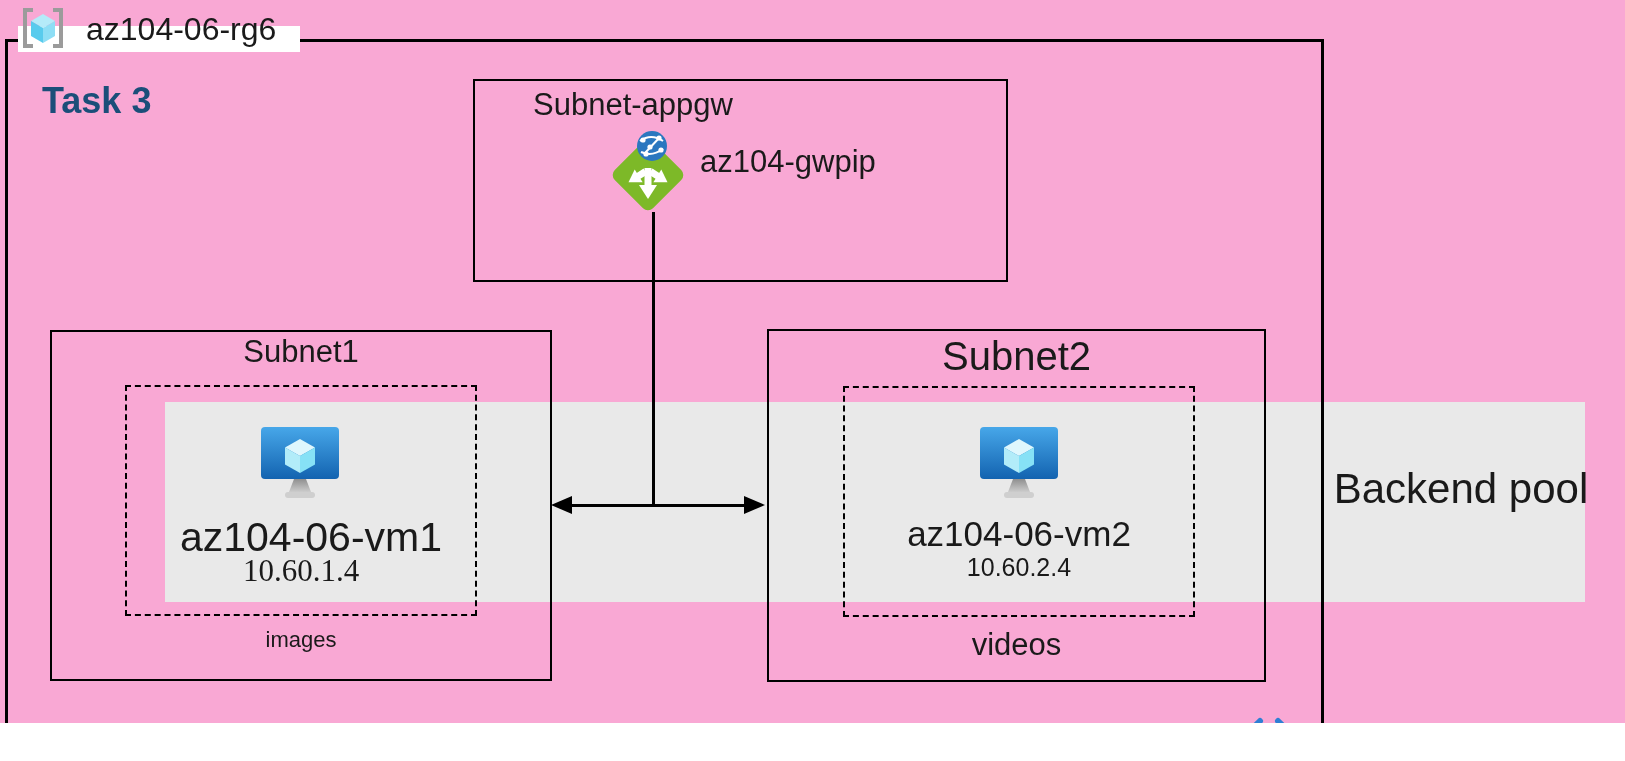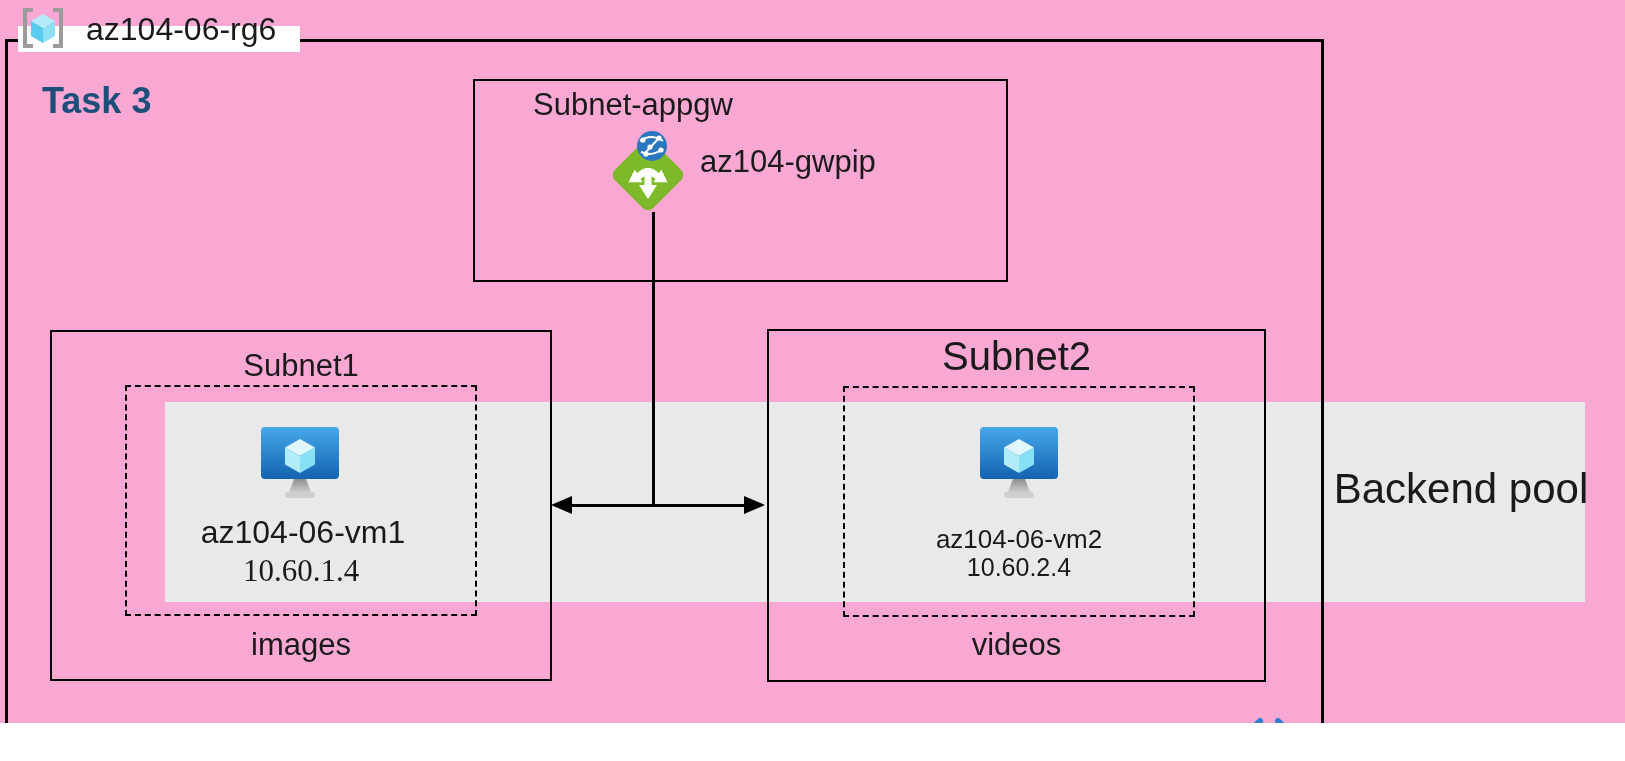--- a/index.html
+++ b/index.html
@@ -21,27 +21,27 @@
   .subnet2-dashed{left:843px;top:386px;width:352px;height:231px;}
   
   .rg-mask{left:18px;top:26px;width:282px;height:26px;background:#fff;z-index:2;}
   
   .t{z-index:4;white-space:nowrap;}
   .rg-title{left:86px;top:11px;font-size:32px;}
   .task{left:42px;top:80px;font-size:36px;font-weight:bold;color:#1b4e79;}
   .appgw-title{left:490px;top:87px;font-size:31px;margin-left:43px;}
   .appgw-names{left:700px;top:142px;font-size:31px;line-height:39px;}
   .center{text-align:center;}
-  .subnet1-title{left:50px;top:348px;width:502px;font-size:31px;}
+  .subnet1-title{left:50px;top:334px;width:502px;font-size:31px;}
   .subnet2-title{left:767px;top:334px;width:499px;font-size:40px;}
-  .vm1-name{left:127px;top:514px;width:352px;font-size:32px;}
+  .vm1-name{left:135px;top:514px;width:352px;font-size:41px;}
   .vm1-ip{left:125px;top:553px;width:352px;font-size:31px;font-family:Liberation Serif, serif;}
-  .vm2-name{left:843px;top:514px;width:352px;font-size:26px;margin-top:10px;}
+  .vm2-name{left:843px;top:514px;width:352px;font-size:35px;}
   .vm2-ip{left:843px;top:553px;width:352px;font-size:25px;}
-  .images-lbl{left:50px;top:627px;width:502px;font-size:31px;}
+  .images-lbl{left:50px;top:627px;width:502px;font-size:22px;}
   .videos-lbl{left:767px;top:627px;width:499px;font-size:31px;}
   .backend-lbl{left:1330px;top:465px;width:262px;font-size:42px;text-align:center;}
   
   .vline{left:652px;top:212px;width:3px;height:294px;background:#000;z-index:3;}
   .hline{left:560px;top:504px;width:196px;height:3px;background:#000;z-index:3;}
   .arrowhead{width:0;height:0;z-index:3;}
   .ah-left{left:551px;top:496px;border-top:9.5px solid transparent;border-bottom:9.5px solid transparent;border-right:21px solid #000;}
   .ah-right{left:744px;top:496px;border-top:9.5px solid transparent;border-bottom:9.5px solid transparent;border-left:21px solid #000;}
   .icon{z-index:5;line-height:0;}
 </style>

